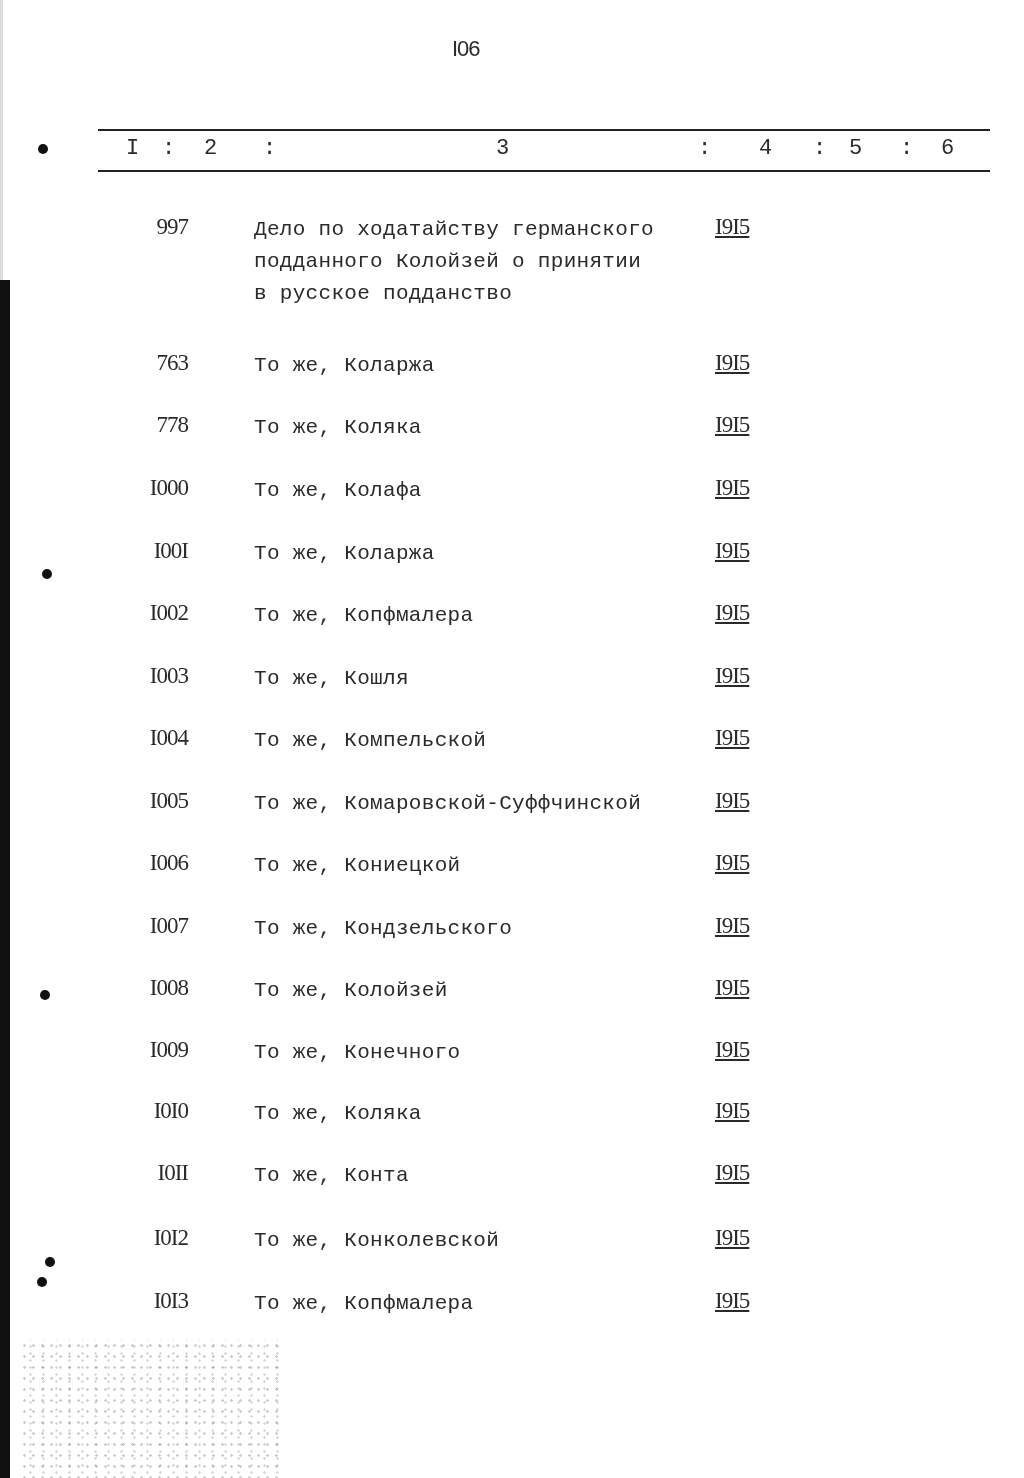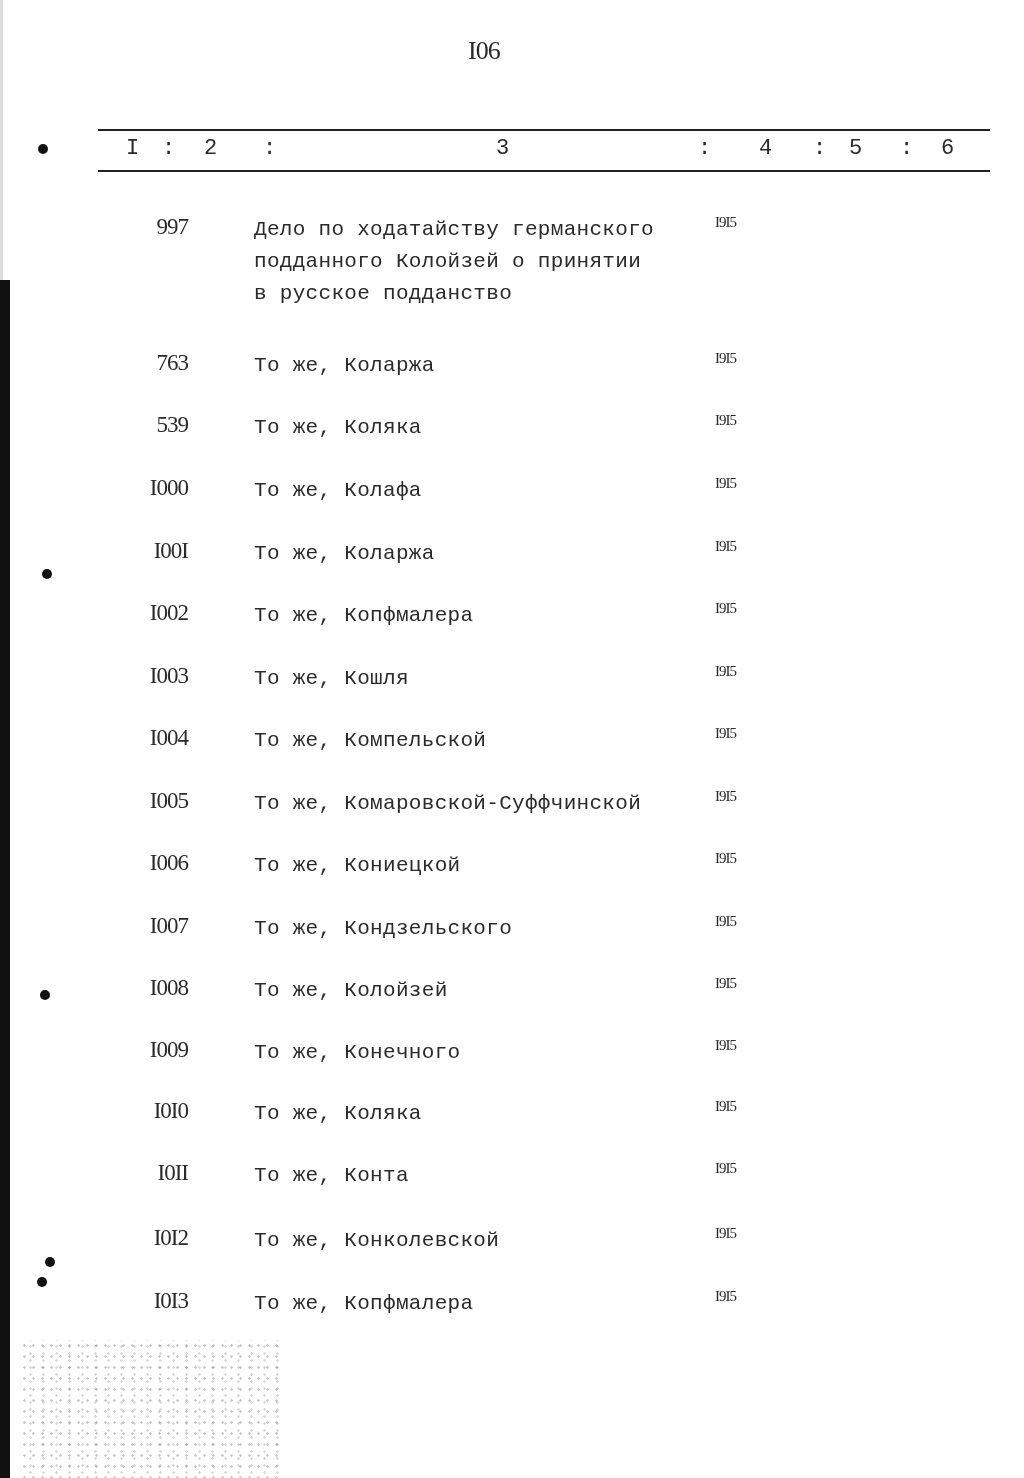--- a/index.html
+++ b/index.html
@@ -9,22 +9,22 @@
       font-family: "Liberation Mono", "DejaVu Sans Mono", monospace;
     }
     .left-edge {
       position: absolute; left: 0; top: 280px; width: 10px; height: 1198px;
       background: #111;
     }
     .left-edge-top {
       position: absolute; left: 0; top: 0; width: 3px; height: 280px; background: #ddd;
     }
     .page-number {
-      position: absolute; left: 468px; top: 36px; font-size: 26px; letter-spacing: -1px;
-      font-family: Liberation Serif, serif;
+      position: absolute; left: 452px; top: 36px; font-size: 22px; letter-spacing: -1px;
+      font-family: Liberation Sans, sans-serif;
     }
     .rule { position: absolute; left: 98px; width: 892px; height: 2px; background: #222; }
     .rule.top { top: 129px; }
     .rule.bottom { top: 170px; }
     .header-row {
       position: absolute; top: 136px; left: 98px; width: 892px; height: 30px;
       font-size: 22px;
     }
     .header-row span { position: absolute; top: 0; }
     .hole {
@@ -34,21 +34,21 @@
     .row .num {
       position: absolute; left: 128px; width: 60px; text-align: right;
       font-family: "Liberation Serif", "DejaVu Serif", serif; font-size: 23px; letter-spacing: -1px;
     }
     .row .desc {
       position: absolute; left: 254px; width: 420px; line-height: 32px; white-space: pre-line;
       letter-spacing: 0.3px;
     }
     .row .year {
       position: absolute; left: 715px;
-      font-family: "Liberation Serif", "DejaVu Serif", serif; font-size: 15px; letter-spacing: -1px;
+      font-family: "Liberation Serif", "DejaVu Serif", serif; font-size: 23px; letter-spacing: -1px; text-decoration: underline;
     }
     .noise {
       position: absolute; left: 20px; top: 1340px; width: 260px; height: 138px;
       background-image:
         radial-gradient(circle, rgba(0,0,0,0.35) 1px, transparent 1.5px),
         radial-gradient(circle, rgba(0,0,0,0.25) 1px, transparent 1.5px);
       background-size: 9px 11px, 13px 7px;
       background-position: 0 0, 4px 3px;
       opacity: 0.6;
     }
@@ -89,21 +89,21 @@
 подданного Колойзей о принятии
 в русское подданство</span>
   <span class="year">I9I5</span>
 </div>
 <div class="row" style="top:350px">
   <span class="num">763</span>
   <span class="desc">То же, Коларжа</span>
   <span class="year">I9I5</span>
 </div>
 <div class="row" style="top:412px">
-  <span class="num">539</span>
+  <span class="num">778</span>
   <span class="desc">То же, Коляка</span>
   <span class="year">I9I5</span>
 </div>
 <div class="row" style="top:475px">
   <span class="num">I000</span>
   <span class="desc">То же, Колафа</span>
   <span class="year">I9I5</span>
 </div>
 <div class="row" style="top:538px">
   <span class="num">I00I</span>

